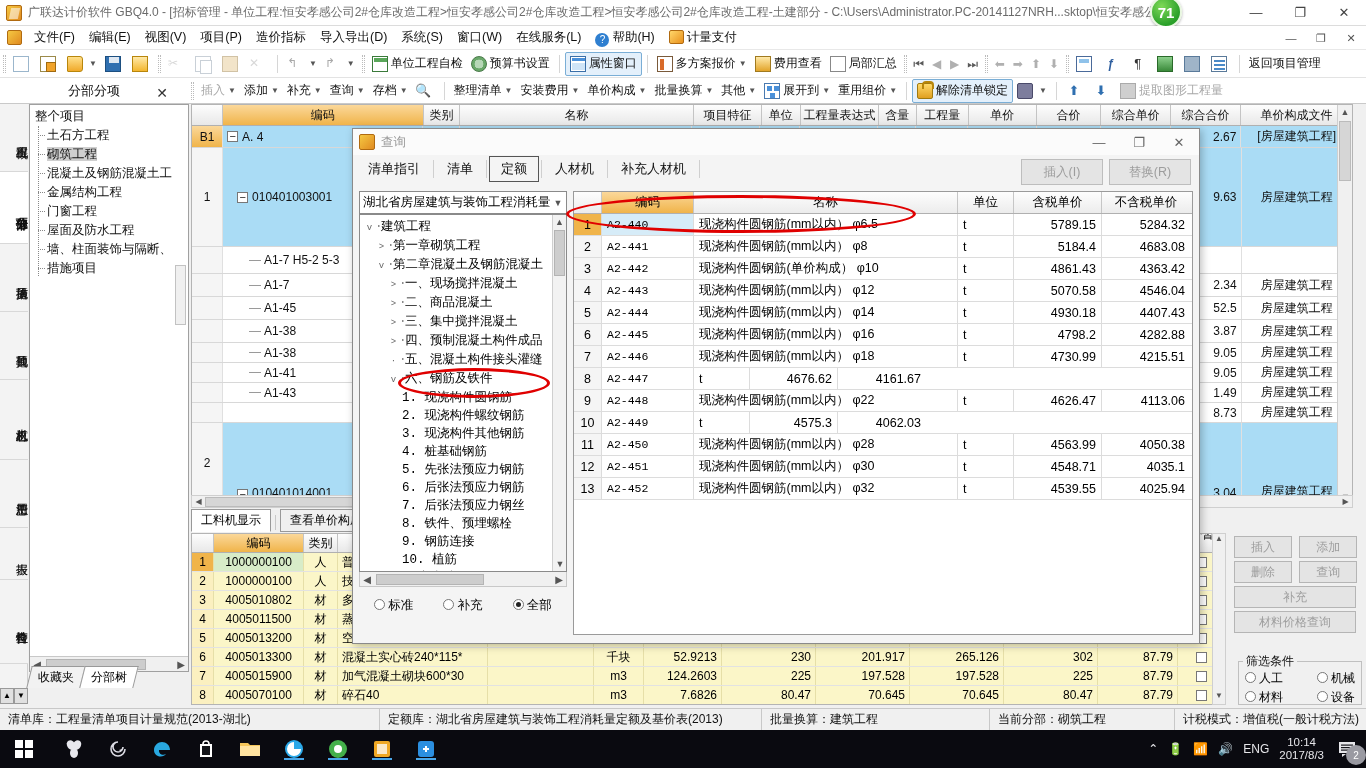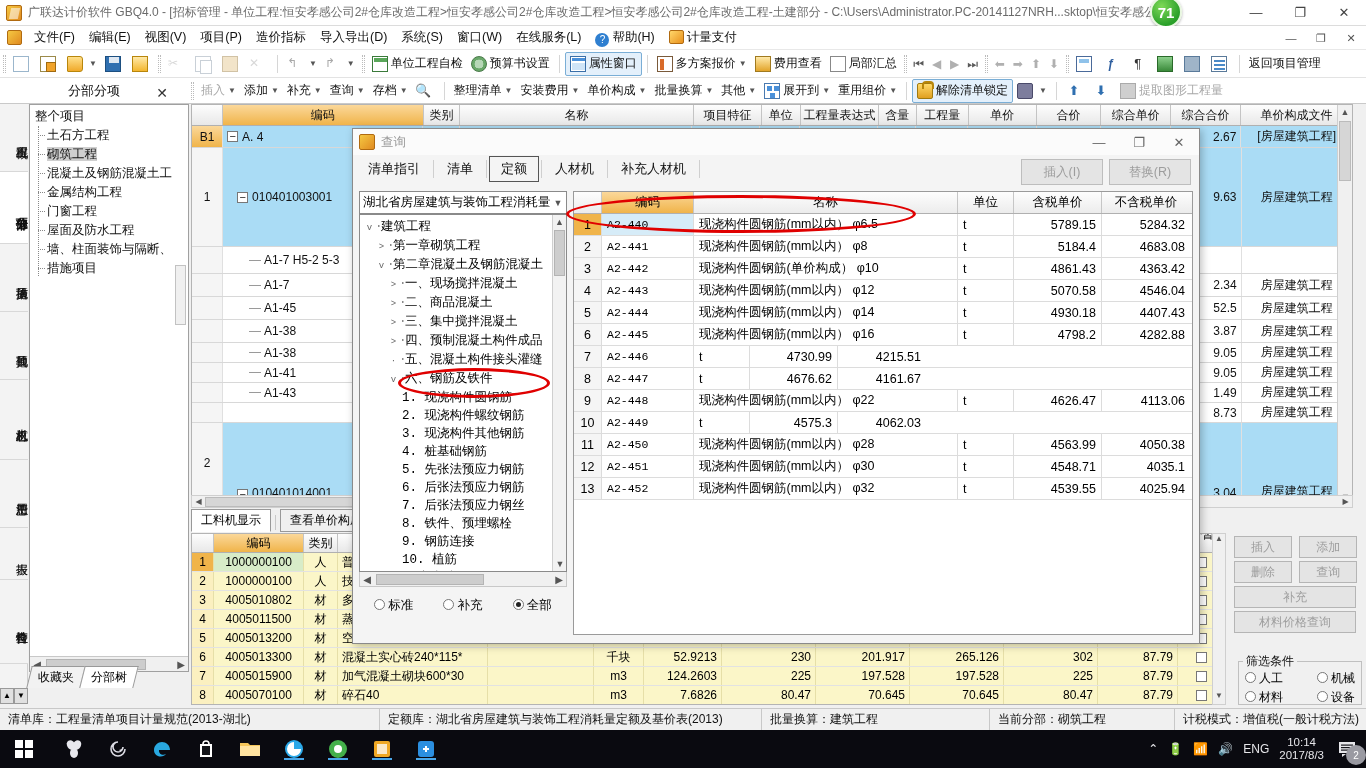--- a/index.html
+++ b/index.html
@@ -1179,20 +1179,21 @@
         <div class="dg-c mono" style="width:92px">A2-445</div>
         <div class="dg-c" style="width:264px">现浇构件圆钢筋(mm以内） φ16</div>
         <div class="dg-c" style="width:56px">t</div>
         <div class="dg-c num" style="width:88px">4798.2</div>
         <div class="dg-c num" style="width:88px;border-right:none">4282.88</div>
       </div>
 
       <div class="dg-row">
         <div class="dg-c idx" style="width:28px">7</div>
         <div class="dg-c mono" style="width:92px">A2-446</div>
+        <div class="dg-c" style="width:264px">现浇构件圆钢筋(mm以内） φ18</div>
         <div class="dg-c" style="width:56px">t</div>
         <div class="dg-c num" style="width:88px">4730.99</div>
         <div class="dg-c num" style="width:88px;border-right:none">4215.51</div>
       </div>
 
       <div class="dg-row">
         <div class="dg-c idx" style="width:28px">8</div>
         <div class="dg-c mono" style="width:92px">A2-447</div>
         <div class="dg-c" style="width:56px">t</div>
         <div class="dg-c num" style="width:88px">4676.62</div>

